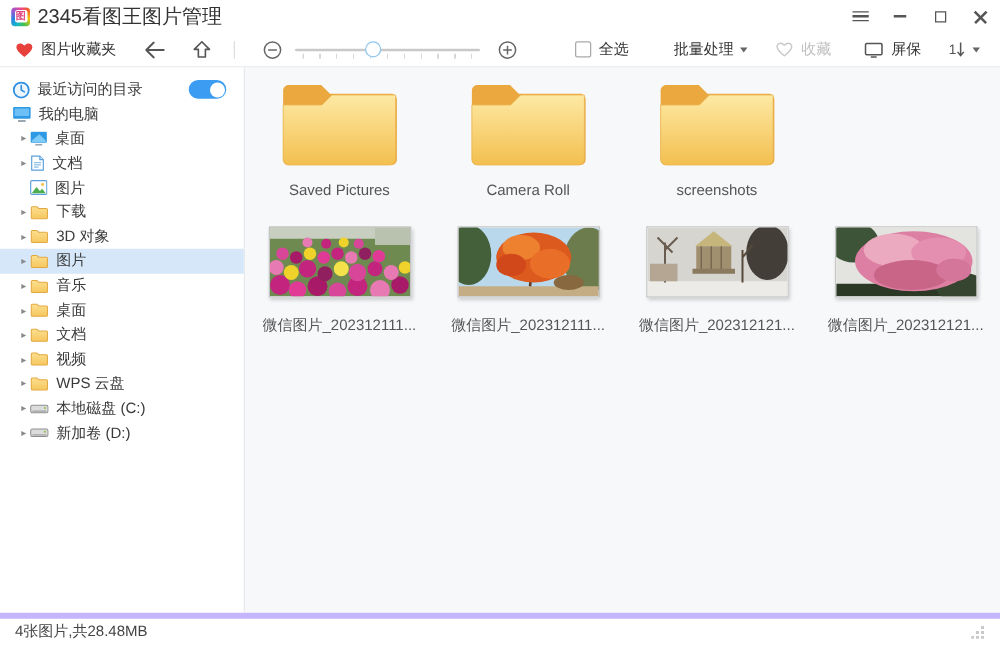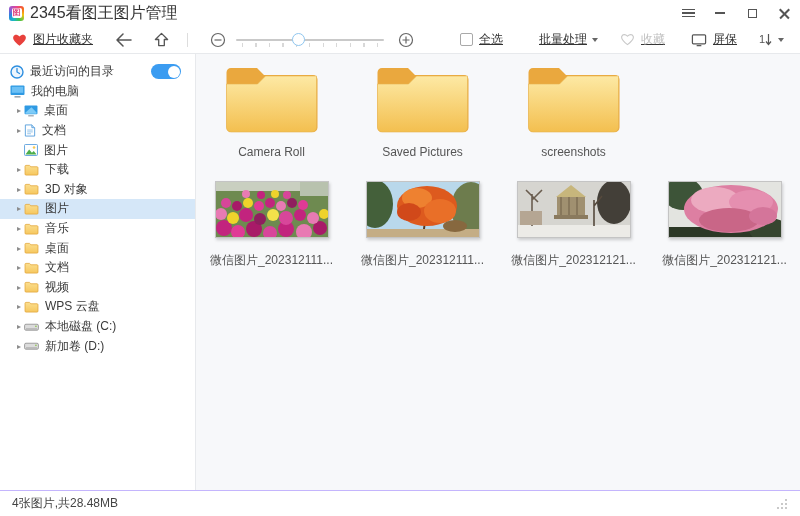--- a/index.html
+++ b/index.html
@@ -21,21 +21,21 @@
   .glyph-min { width:10px; height:1.5px; background:#555; }
   .glyph-max { width:9px; height:9px; border:1.5px solid #555; }
   .glyph-close { position:relative; width:11px; height:11px; }
   .glyph-close:before,.glyph-close:after { content:""; position:absolute; left:-1px; top:5px;
     width:13px; height:1.5px; background:#555; }
   .glyph-close:before { transform:rotate(45deg); }
   .glyph-close:after { transform:rotate(-45deg); }
 
   
   .toolbar { height:28px; display:flex; align-items:center; background:#fff;
-    border-bottom:1px solid #e7e9ec; padding:0 12px; font-size:12px; color:#333;text-decoration:underline; }
+    border-bottom:1px solid #e7e9ec; padding:0 12px; font-size:12px; color:#333; }
   .tb-label { margin-left:6px; }
   .export-btn { margin-left:32px; padding:3px 12px; font-size:12px; color:#444;
     background:linear-gradient(#fdfdfd,#f1f1f1); border:1px solid #c6c6c6; border-radius:3px; }
   .nav-icon { margin-left:22px; display:flex; align-items:center; }
   .tb-divider { width:1px; height:14px; background:#ddd; margin-left:18px; }
   .zoom-slider { position:relative; width:148px; height:16px; margin:0 10px; }
   .zoom-track { position:absolute; left:0; right:0; top:7px; height:2px; background:#c9c9c9; border-radius:1px; }
   .zoom-ticks { position:absolute; left:6px; right:6px; top:11px; height:4px;
     background:repeating-linear-gradient(to right,#d8d8d8 0 1px,transparent 1px 13.5px); }
   .zoom-handle { position:absolute; left:38%; top:1px; width:13px; height:13px; border-radius:50%;
@@ -67,21 +67,21 @@
   .cell { width:151px; display:flex; flex-direction:column; align-items:center; }
   .cell .name { margin-top:9px; font-size:12px; color:#555; max-width:140px;
     overflow:hidden; text-overflow:ellipsis; white-space:nowrap; }
   .img-row { margin-top:22px; }
   .thumb { width:114px; height:57px; border:1px solid #c4c4c4; background:#fff;
     box-shadow:1px 2px 3px rgba(0,0,0,.18); }
   .thumb svg { display:block; width:112px; height:55px; }
   .img-row .name { margin-top:14px; }
 
   
-  .statusbar { height:26px; background:#fff; border-top:1px solid #c4b5fd;
+  .statusbar { height:26px; background:#fff; border-top:5px solid #c4b5fd;
     display:flex; align-items:center; padding:0 12px; font-size:12px; color:#444; }
   .grip { margin-left:auto; width:11px; height:11px;
     background:
       radial-gradient(circle 1.2px at 9px 2px,#c9c9c9 98%,transparent),
       radial-gradient(circle 1.2px at 9px 6px,#c9c9c9 98%,transparent),
       radial-gradient(circle 1.2px at 5px 6px,#c9c9c9 98%,transparent),
       radial-gradient(circle 1.2px at 9px 10px,#c9c9c9 98%,transparent),
       radial-gradient(circle 1.2px at 5px 10px,#c9c9c9 98%,transparent),
       radial-gradient(circle 1.2px at 1px 10px,#c9c9c9 98%,transparent); }
   .hidden-defs { position:absolute; width:0; height:0; }
@@ -339,28 +339,28 @@
   </div>
 
   <div class="content">
 
     <div class="grid-row">
       <div class="cell">
         <svg width="98" height="74" viewBox="0 0 98 74">
           <path d="M8 6 h26 l7 7 h49 c2.5 0 4.5 2 4.5 4.5 v48 c0 2.5 -2 4.5 -4.5 4.5 H8 c-2.5 0 -4.5 -2 -4.5 -4.5 V10.5 C3.5 8 5.5 6 8 6 Z" fill="#eaa83e"></path>
           <path d="M3.5 22 h31 l8 -8 h51 v51.5 c0 2.5 -2 4.5 -4.5 4.5 H8 c-2.5 0 -4.5 -2 -4.5 -4.5 Z" fill="url(#gf)" stroke="#e8b34f" stroke-width="0.6"></path>
         </svg>
-        <span class="name">Camera Roll</span>
+        <span class="name">Saved Pictures</span>
       </div>
       <div class="cell">
         <svg width="98" height="74" viewBox="0 0 98 74">
           <path d="M8 6 h26 l7 7 h49 c2.5 0 4.5 2 4.5 4.5 v48 c0 2.5 -2 4.5 -4.5 4.5 H8 c-2.5 0 -4.5 -2 -4.5 -4.5 V10.5 C3.5 8 5.5 6 8 6 Z" fill="#eaa83e"></path>
           <path d="M3.5 22 h31 l8 -8 h51 v51.5 c0 2.5 -2 4.5 -4.5 4.5 H8 c-2.5 0 -4.5 -2 -4.5 -4.5 Z" fill="url(#gf)" stroke="#e8b34f" stroke-width="0.6"></path>
         </svg>
-        <span class="name">Saved Pictures</span>
+        <span class="name">Camera Roll</span>
       </div>
       <div class="cell">
         <svg width="98" height="74" viewBox="0 0 98 74">
           <path d="M8 6 h26 l7 7 h49 c2.5 0 4.5 2 4.5 4.5 v48 c0 2.5 -2 4.5 -4.5 4.5 H8 c-2.5 0 -4.5 -2 -4.5 -4.5 V10.5 C3.5 8 5.5 6 8 6 Z" fill="#eaa83e"></path>
           <path d="M3.5 22 h31 l8 -8 h51 v51.5 c0 2.5 -2 4.5 -4.5 4.5 H8 c-2.5 0 -4.5 -2 -4.5 -4.5 Z" fill="url(#gf)" stroke="#e8b34f" stroke-width="0.6"></path>
         </svg>
         <span class="name">screenshots</span>
       </div>
     </div>
 

